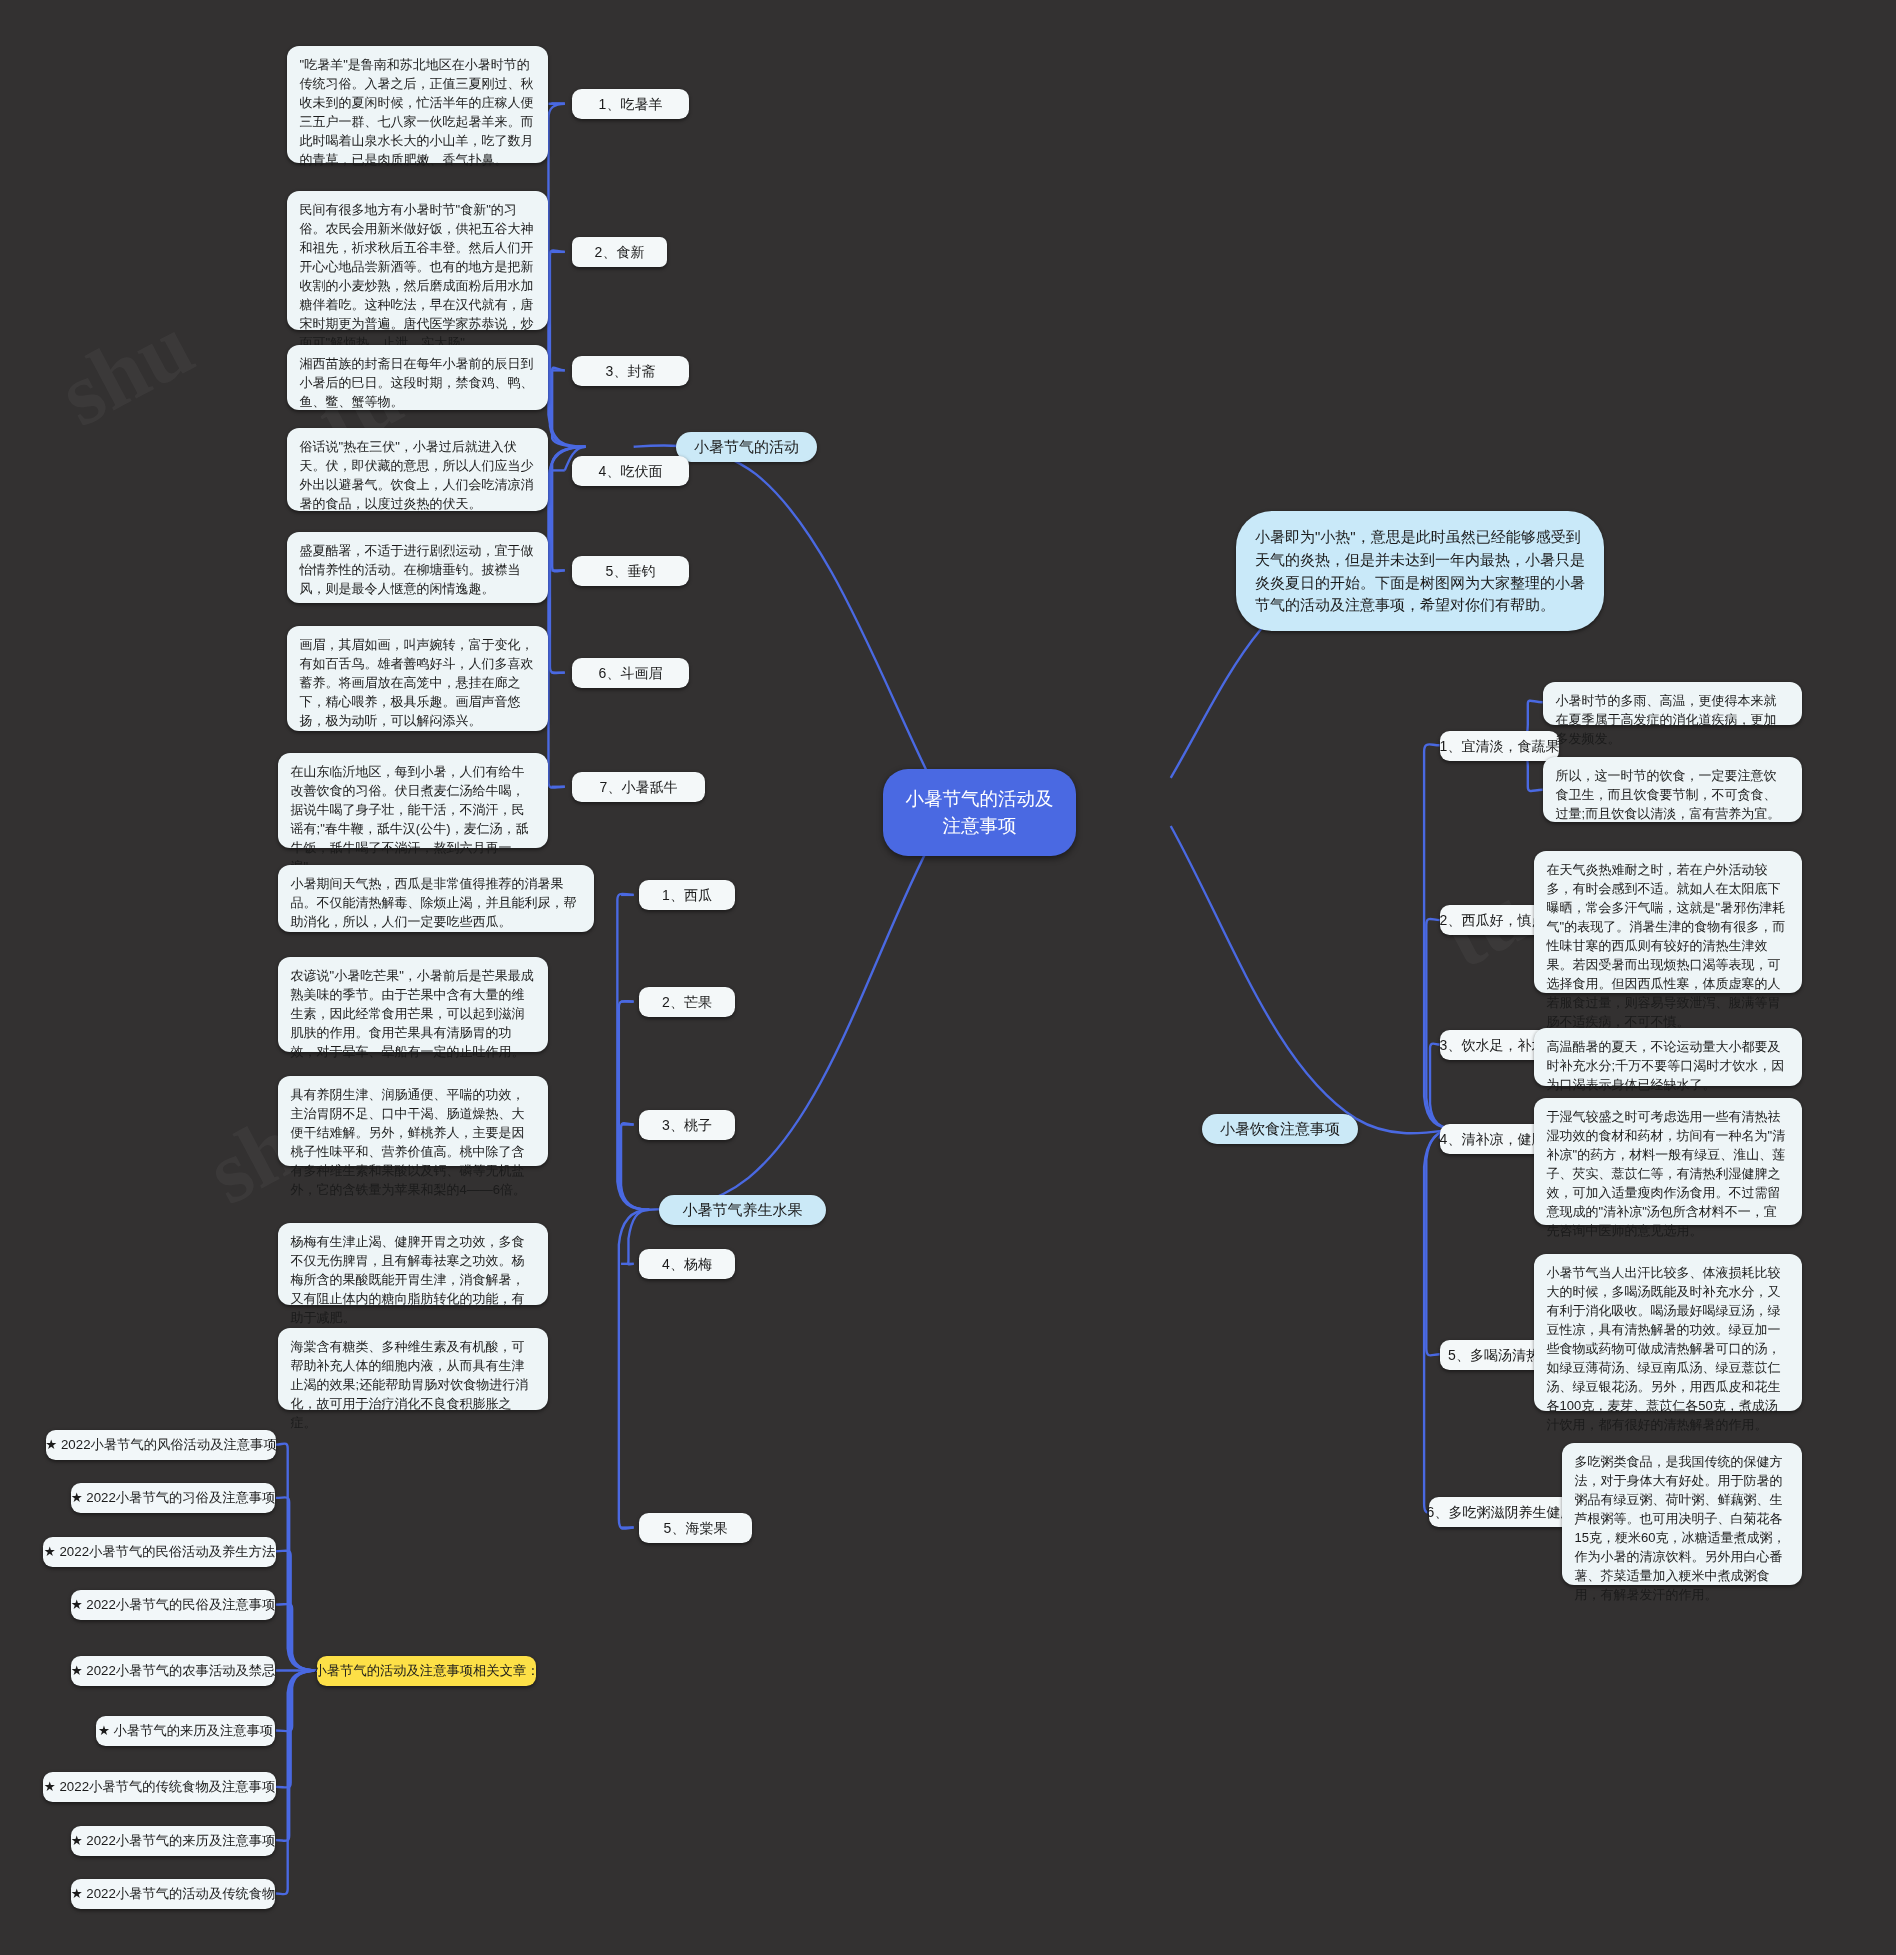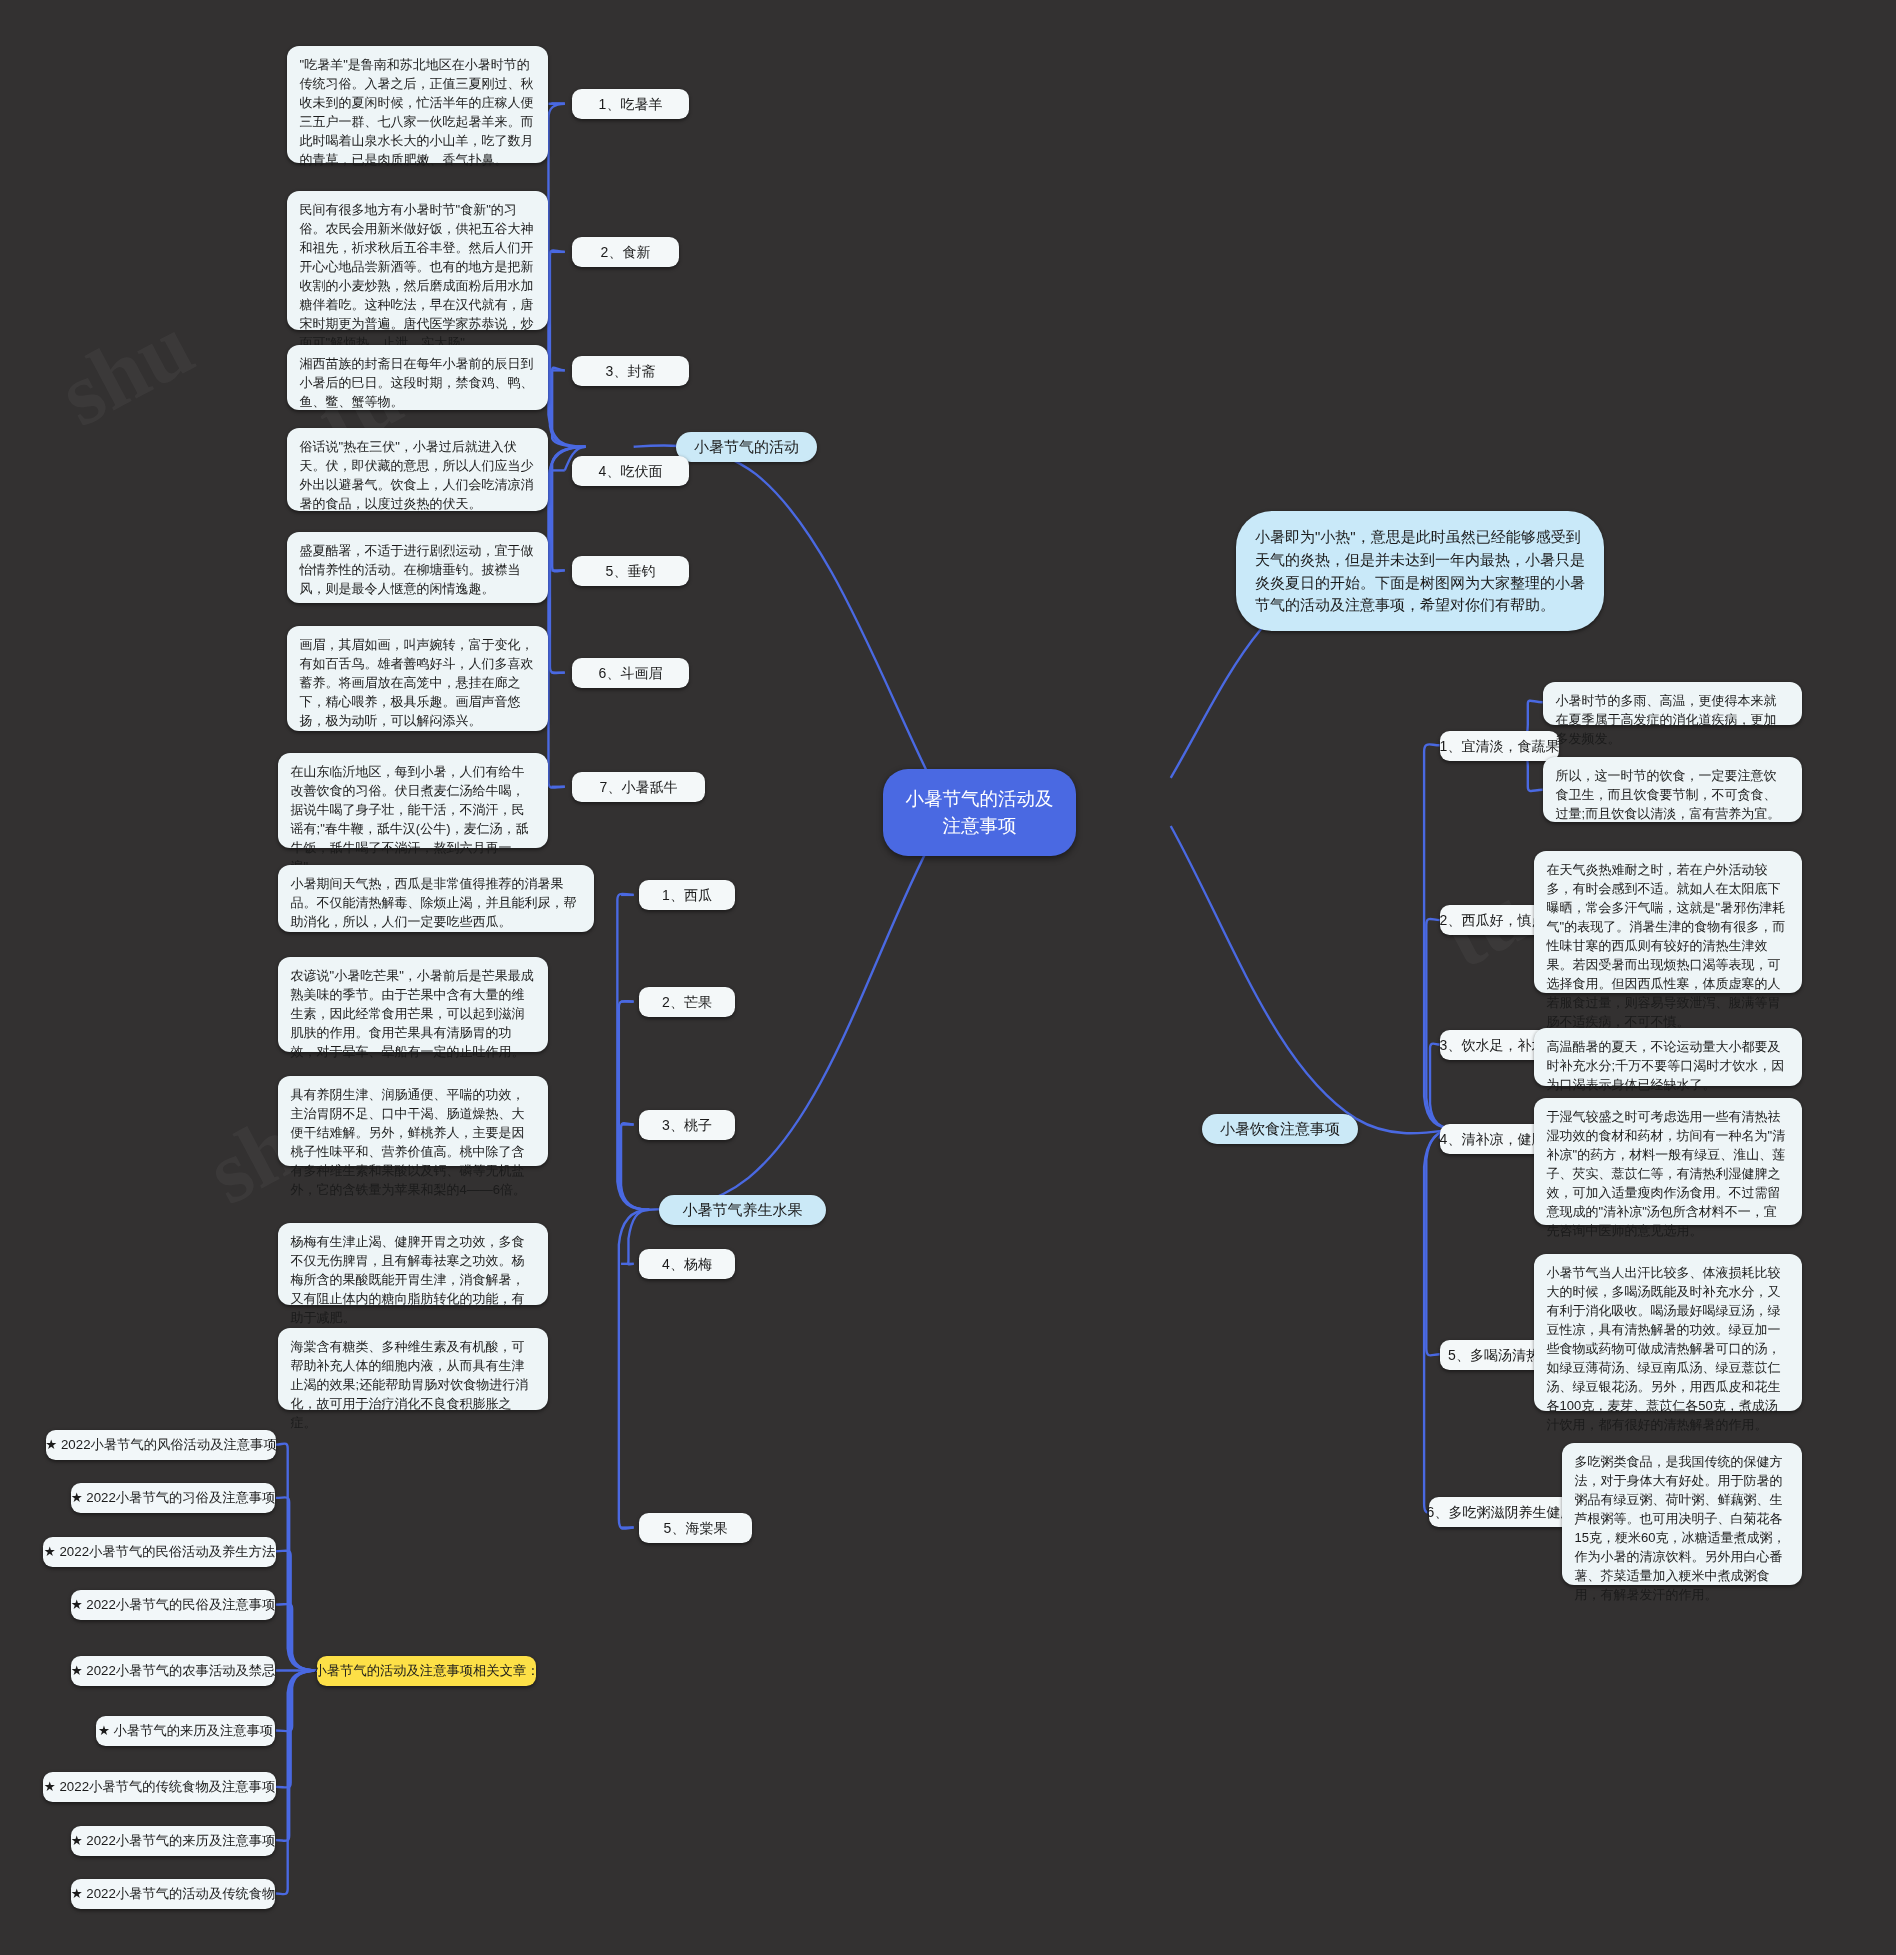--- a/index.html
+++ b/index.html
@@ -185,21 +185,21 @@
 
   <div class="node branch" style="left:676px; top:432px; width:141px; height:30px;">小暑节气的活动</div>
 
   <div class="node branch" style="left:659px; top:1195px; width:167px; height:30px;">小暑节气养生水果</div>
 
   <div class="node branch" style="left:1202px; top:1114px; width:156px; height:30px;">小暑饮食注意事项</div>
 
   <div class="node pill" style="left:317px; top:1656px; width:219px; height:30px; background:#fde047;">小暑节气的活动及注意事项相关文章：</div>
 
   <div class="node label" style="left:572px; top:89px; width:117px; height:30px;">1、吃暑羊</div>
-  <div class="node label" style="left:572px; top:237px; width:107px; height:30px;">2、食新</div>
+  <div class="node label" style="left:572px; top:237px; width:95px; height:30px;border-radius:7px;">2、食新</div>
   <div class="node label" style="left:572px; top:356px; width:117px; height:30px;">3、封斋</div>
   <div class="node label" style="left:572px; top:456px; width:117px; height:30px;">4、吃伏面</div>
   <div class="node label" style="left:572px; top:556px; width:117px; height:30px;">5、垂钓</div>
   <div class="node label" style="left:572px; top:658px; width:117px; height:30px;">6、斗画眉</div>
   <div class="node label" style="left:572px; top:772px; width:133px; height:30px;">7、小暑舐牛</div>
 
   <div class="node leaf" style="left:287px; top:46px; width:261px; height:117px;">"吃暑羊"是鲁南和苏北地区在小暑时节的传统习俗。入暑之后，正值三夏刚过、秋收未到的夏闲时候，忙活半年的庄稼人便三五户一群、七八家一伙吃起暑羊来。而此时喝着山泉水长大的小山羊，吃了数月的青草，已是肉质肥嫩、香气扑鼻。</div>
   <div class="node leaf" style="left:287px; top:191px; width:261px; height:139px;">民间有很多地方有小暑时节"食新"的习俗。农民会用新米做好饭，供祀五谷大神和祖先，祈求秋后五谷丰登。然后人们开开心心地品尝新酒等。也有的地方是把新收割的小麦炒熟，然后磨成面粉后用水加糖伴着吃。这种吃法，早在汉代就有，唐宋时期更为普遍。唐代医学家苏恭说，炒面可"解烦热，止泄，实大肠"。</div>
   <div class="node leaf" style="left:287px; top:345px; width:261px; height:65px;">湘西苗族的封斋日在每年小暑前的辰日到小暑后的巳日。这段时期，禁食鸡、鸭、鱼、鳖、蟹等物。</div>
   <div class="node leaf" style="left:287px; top:428px; width:261px; height:83px;">俗话说"热在三伏"，小暑过后就进入伏天。伏，即伏藏的意思，所以人们应当少外出以避暑气。饮食上，人们会吃清凉消暑的食品，以度过炎热的伏天。</div>

